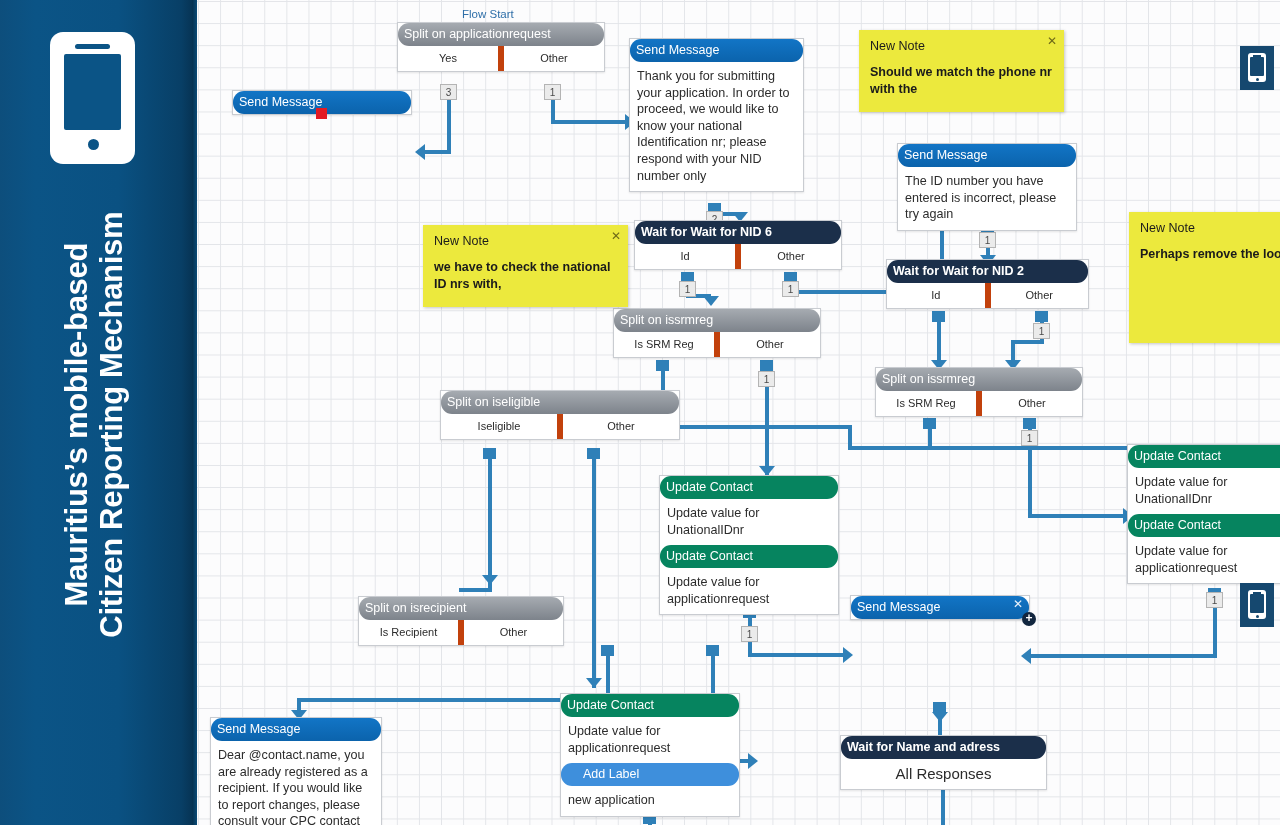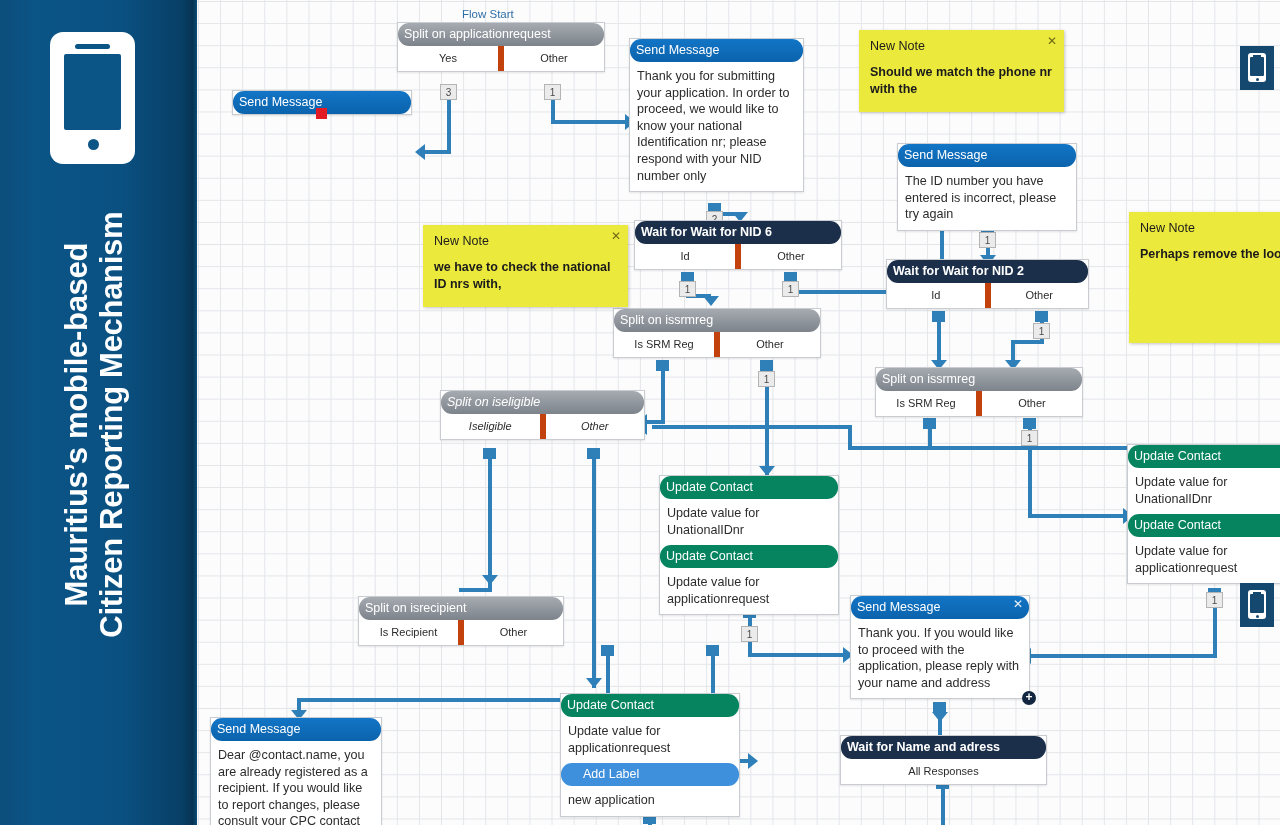--- a/index.html
+++ b/index.html
@@ -65,21 +65,21 @@
   .hdr.lightblue{background:#3e8fdc;padding-left:22px;}
   .hdr.dark{background:#1b2f4a;font-weight:bold;}
   .hdr.grey{background:linear-gradient(180deg,#a6abb1 0%,#7d838b 100%);color:#fff;}
   .body{font-size:12.6px;color:#2c2c2c;padding:6px 7px 7px;line-height:1.32;}
 
   
   .splitrow{display:flex;}
   .splitcell{flex:1;text-align:center;font-size:11px;color:#2b2b2b;padding:6px 2px 7px;}
   .splitcell + .splitcell{border-left:6px solid #c2410c;}
 
-  .allresp{text-align:center;font-size:11px;color:#2b2b2b;padding:6px 2px 7px;}
+  .allresp{text-align:center;font-size:15px;color:#2b2b2b;padding:6px 2px 7px;}
 
   .closex{position:absolute;right:6px;top:2px;font-size:12px;color:#e9f2fb;cursor:pointer;line-height:1;}
   .redsq{position:absolute;width:11px;height:11px;background:#e31b23;}
   .plusbtn{position:absolute;width:14px;height:14px;border-radius:50%;background:#12263f;color:#fff;
            font-size:12px;line-height:13px;text-align:center;font-weight:bold;}
 
   
   .note{position:absolute;background:#ece93d;box-shadow:1px 1px 3px rgba(0,0,0,.22);
         padding:9px 11px 10px;box-sizing:border-box;}
   .note .t{font-size:12.5px;font-weight:normal;color:#1b1b1b;margin-bottom:11px;}
@@ -302,21 +302,21 @@
     </div>
 
     <div class="node" style="left:678px;top:367px;width:208px;">
       <div class="hdr grey">Split on issrmreg</div>
       <div class="splitrow">
         <div class="splitcell">Is SRM Reg</div>
         <div class="splitcell">Other</div>
       </div>
     </div>
 
-    <div class="node" style="left:243px;top:390px;width:205px;font-style:italic;">
+    <div class="node" style="left:243px;top:390px;width:240px;">
       <div class="hdr grey">Split on iseligible</div>
       <div class="splitrow">
         <div class="splitcell">Iseligible</div>
         <div class="splitcell">Other</div>
       </div>
     </div>
 
     <div class="node" style="left:161px;top:596px;width:206px;">
       <div class="hdr grey">Split on isrecipient</div>
       <div class="splitrow">
@@ -337,21 +337,20 @@
       <div class="body">Update value for UnationalIDnr</div>
       <div class="hdr green">Update Contact</div>
       <div class="body">Update value for applicationrequest</div>
     </div>
 
     <div class="node" style="left:653px;top:595px;width:180px;">
       <div class="hdr blue">
         <span>Send Message</span>
         <span class="closex">✕</span>
       </div>
-      <div class="body">Thank you. If you would like to proceed with the application, please reply with your name and address</div>
       <div class="plusbtn" style="right:-7px;bottom:-7px;">+</div>
     </div>
 
     <div class="node" style="left:643px;top:735px;width:207px;">
       <div class="hdr dark">Wait for Name and adress</div>
       <div class="allresp">All Responses</div>
     </div>
 
     <div class="node" style="left:13px;top:717px;width:172px;">
       <div class="hdr blue">Send Message</div>

